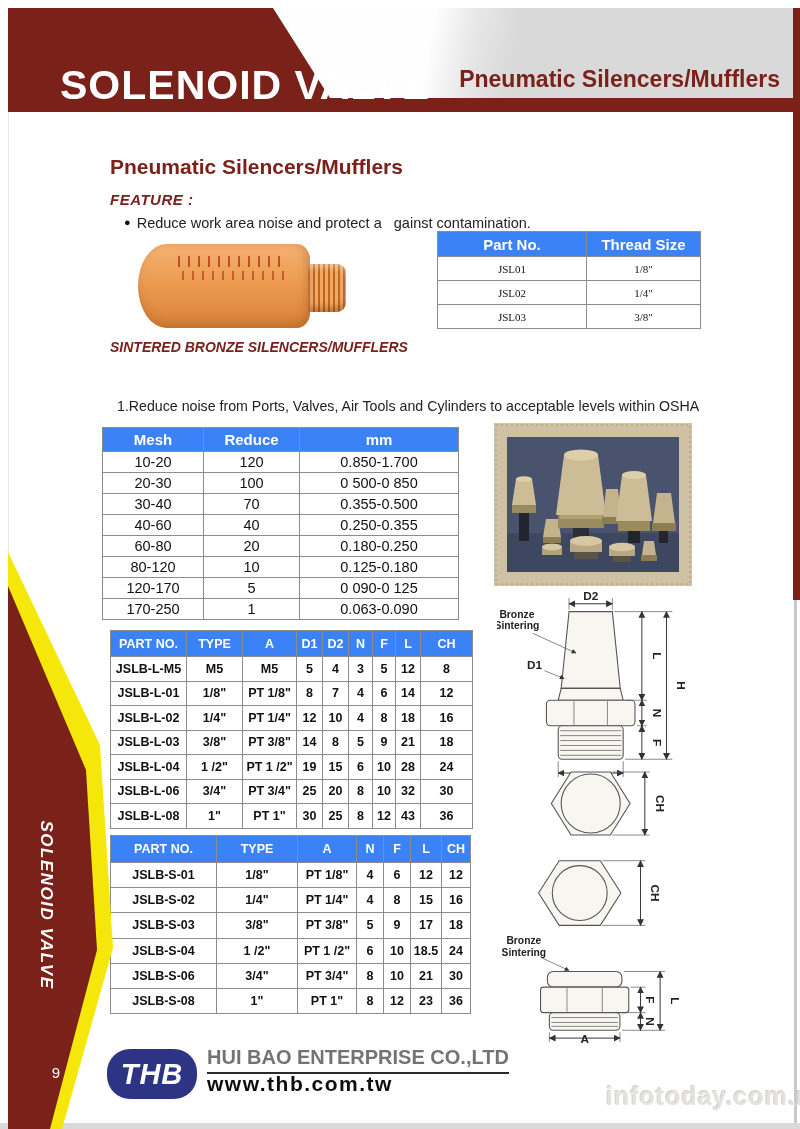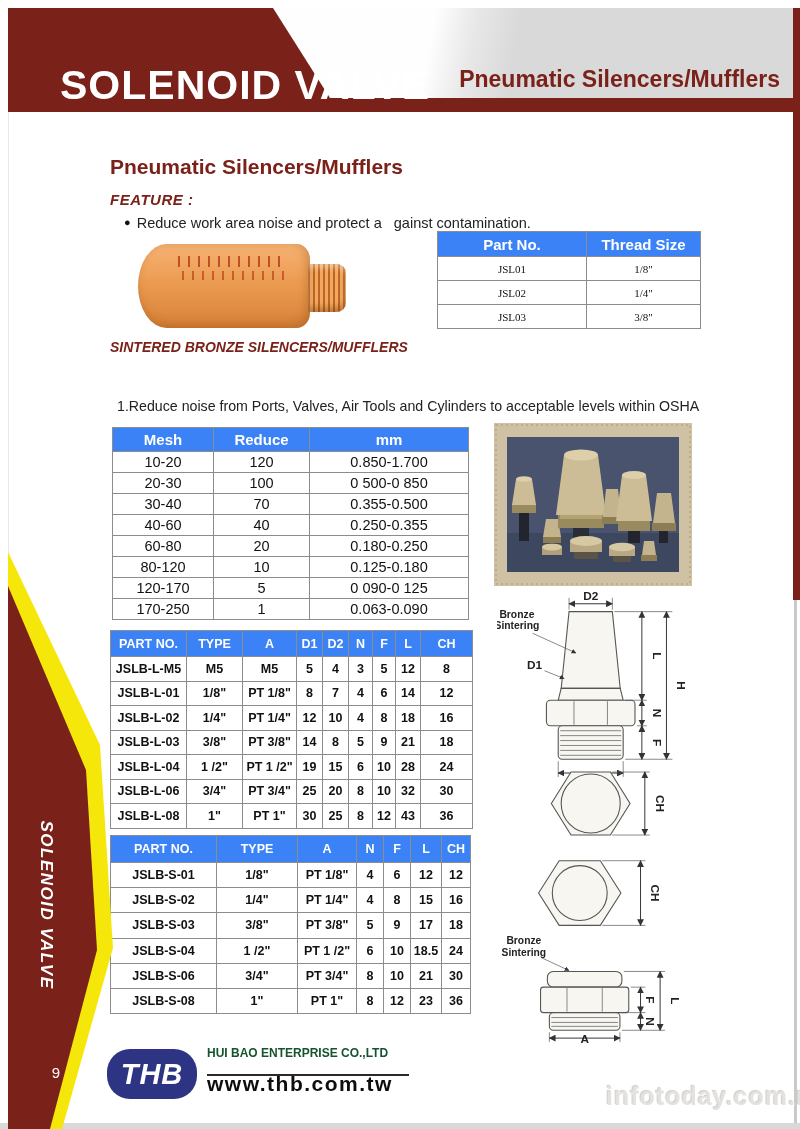--- a/index.html
+++ b/index.html
@@ -47,21 +47,21 @@
   table.tbl th,table.tbl td{border:1px solid #8c8c8c;text-align:center;vertical-align:middle;padding:0;overflow:hidden;}
   table.tbl th{background:#3b82f6;color:#ffffff;font-weight:bold;}
   table.tbl td{color:#111;}
 
   table.thread-tbl{left:437px;top:231px;width:261px;}
   table.thread-tbl th{height:24px;font-size:15px;}
   table.thread-tbl td{height:23px;font-size:11px;font-family:Liberation Serif, serif;}
   table.thread-tbl th:nth-child(1){width:148px;}
   table.thread-tbl th:nth-child(2){width:113px;}
 
-  table.mesh-tbl{left:112px;top:427px;width:353px;border-radius:7px;}
+  table.mesh-tbl{left:102px;top:427px;width:353px;border-radius:7px;}
   table.mesh-tbl th{height:23px;font-size:15px;}
   table.mesh-tbl td{height:20px;font-size:14.5px;}
   table.mesh-tbl th:nth-child(1){width:100px;}
   table.mesh-tbl th:nth-child(2){width:95px;}
   table.mesh-tbl th:nth-child(3){width:158px;}
 
   table.l-tbl{left:110px;top:630px;width:353px;}
   table.l-tbl th{height:25px;font-size:12.5px;}
   table.l-tbl td{height:23.5px;font-size:12.5px;font-weight:bold;}
   table.l-tbl th:nth-child(1){width:75px;}
@@ -101,22 +101,22 @@
                 transform:rotate(90deg);transform-origin:center;
                 font-size:17px;font-weight:bold;font-style:italic;color:#ffffff;
                 letter-spacing:1.5px;text-align:center;}
   .page-num{position:absolute;left:44px;top:1064px;width:24px;text-align:center;
             font-size:15px;color:#ffffff;}
 
   
   .footer-logo{position:absolute;left:107px;top:1049px;width:90px;height:50px;background:#2d3483;
                border-radius:23px;display:flex;align-items:center;justify-content:center;
                color:#fff;font-size:29px;font-weight:bold;font-style:italic;letter-spacing:1px;}
-  .footer-company{position:absolute;left:207px;top:1046px;font-size:12px;font-weight:bold;color:#14532d;
-                  border-bottom:2.5px solid #2a2a2a;padding-bottom:14px;min-width:202px;}
+  .footer-company{position:absolute;left:207px;top:1046px;font-size:20px;font-weight:bold;color:#737373;
+                  border-bottom:2.5px solid #2a2a2a;padding-bottom:3px;min-width:202px;}
   .footer-web{position:absolute;left:207px;top:1072px;font-size:21px;font-weight:bold;color:#0d0d0d;letter-spacing:1.5px;}
   .watermark{position:absolute;left:606px;top:1082px;font-size:25px;font-weight:bold;
              color:#e3e2de;letter-spacing:1px;
              text-shadow:1px 1px 0 #ffffff,-1px -1px 1px #cdccc8;}
 </style>
 </head>
 <body>
 
 <div class="page">
 

